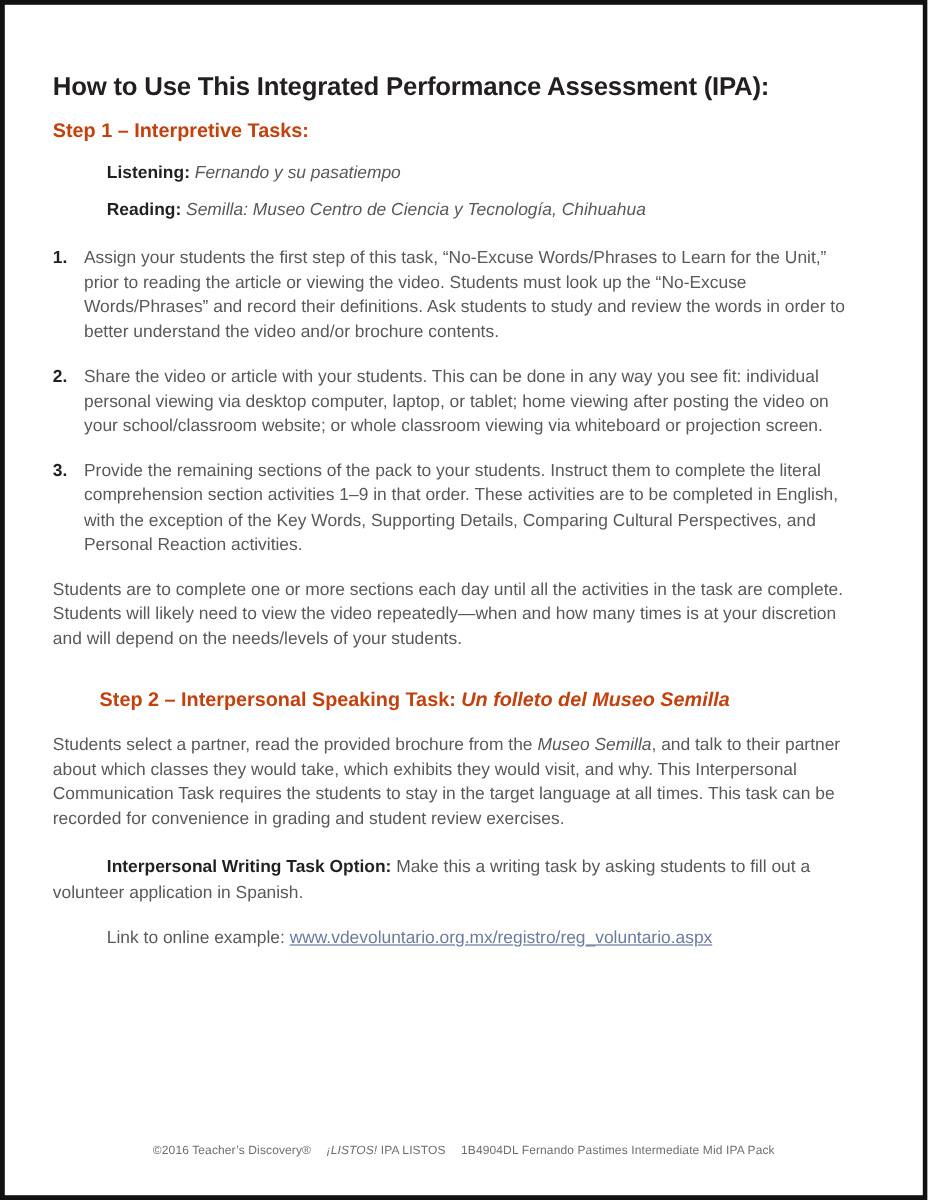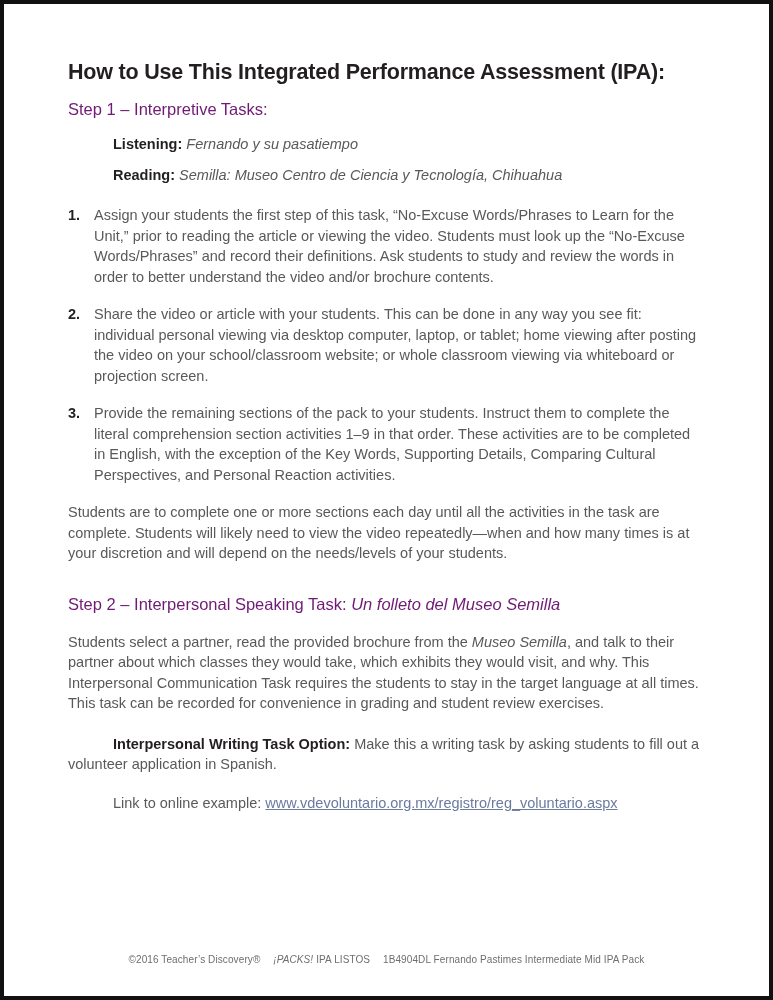--- a/index.html
+++ b/index.html
@@ -8,38 +8,38 @@
     width: 773px;
     height: 1000px;
     box-sizing: border-box;
     border: 4px solid #111111;
     background: #ffffff;
     font-family: "Liberation Sans", sans-serif;
     color: #58595b;
     overflow: hidden;
   }
   .content {
-    padding: 56px 64px 0 64px;
+    padding: 56px 64px 0 40px;
   }
   .title {
     margin: 0 0 13px 0;
     font-size: 21.5px;
     font-weight: bold;
     letter-spacing: -0.2px;
     color: #231f20;
     line-height: 1.2;
   }
   .step-heading {
     margin: 0 0 15px 0;
     font-size: 16.5px;
-    font-weight: normal;
-    color: #701a75;
+    font-weight: bold;
+    color: #c2410c;
     line-height: 1.25;
   }
-  .step2-heading { margin-top: 30px; margin-bottom: 17px; }
+  .step2-heading { margin-top: 30px; margin-bottom: 17px; margin-left: 39px; }
   .media-line {
     margin: 0 0 16px 45px;
     font-size: 14.5px;
     line-height: 20px;
   }
   .media-line strong { color: #231f20; }
   .media-line em { color: #58595b; }
   .body-text {
     font-size: 14.5px;
     line-height: 20.5px;
@@ -132,16 +132,16 @@
 
     <p class="body-text link-line">
       <span>Link to online example:</span>
       <a class="link">www.vdevoluntario.org.mx/registro/reg_voluntario.aspx</a>
     </p>
 
   </div>
 
   <div class="footer">
     <span class="seg">©2016 Teacher’s Discovery®</span>
-    <span class="seg"><span class="brand-italic">¡PACKS!</span> <span>IPA LISTOS</span></span>
+    <span class="seg"><span class="brand-italic">¡LISTOS!</span> <span>IPA LISTOS</span></span>
     <span class="seg">1B4904DL Fernando Pastimes Intermediate Mid IPA Pack</span>
   </div>
 </div>
 
 </body></html>

